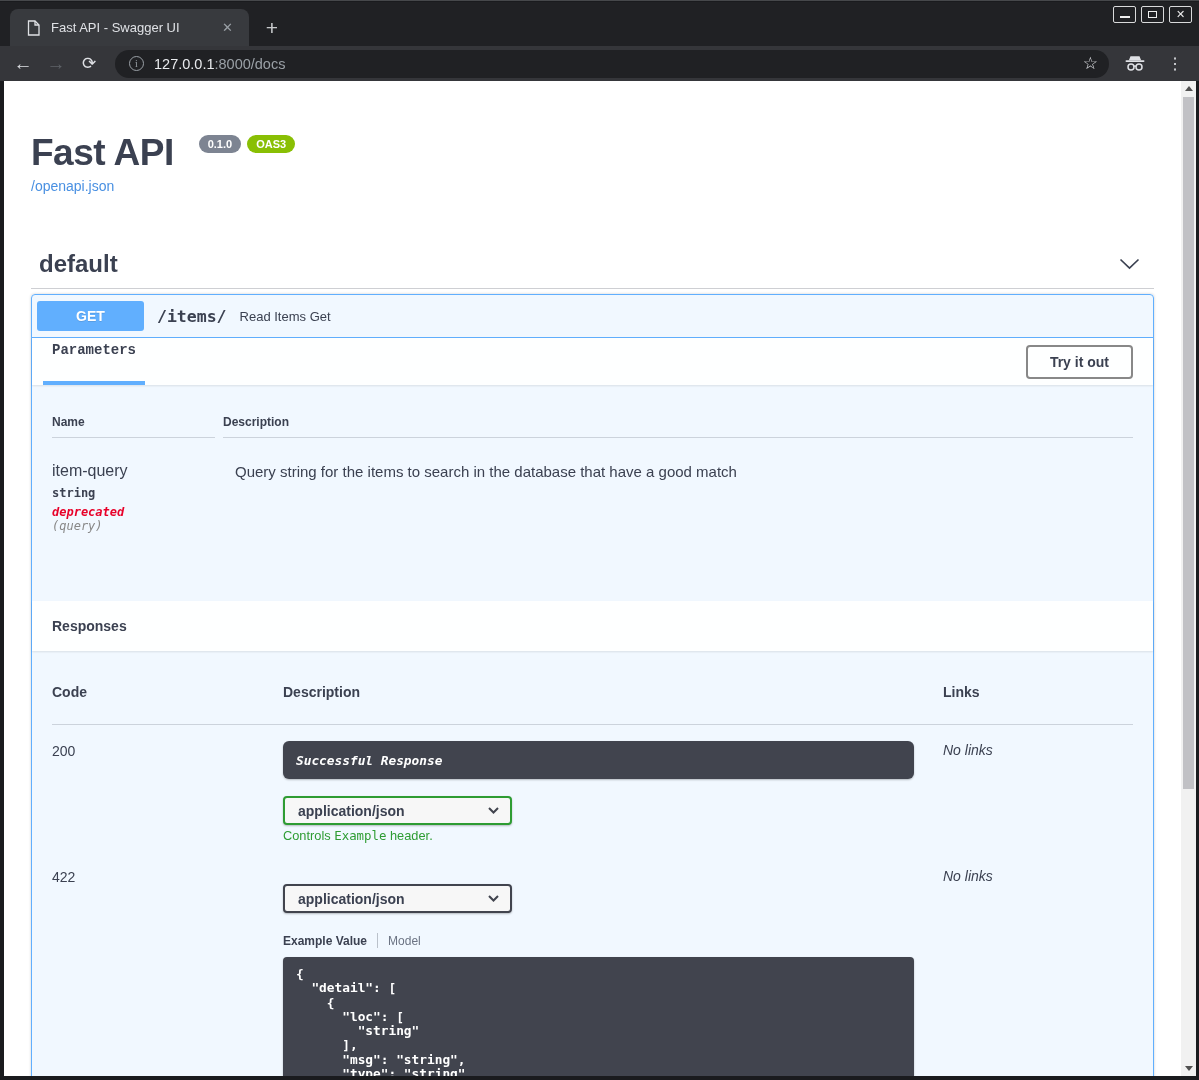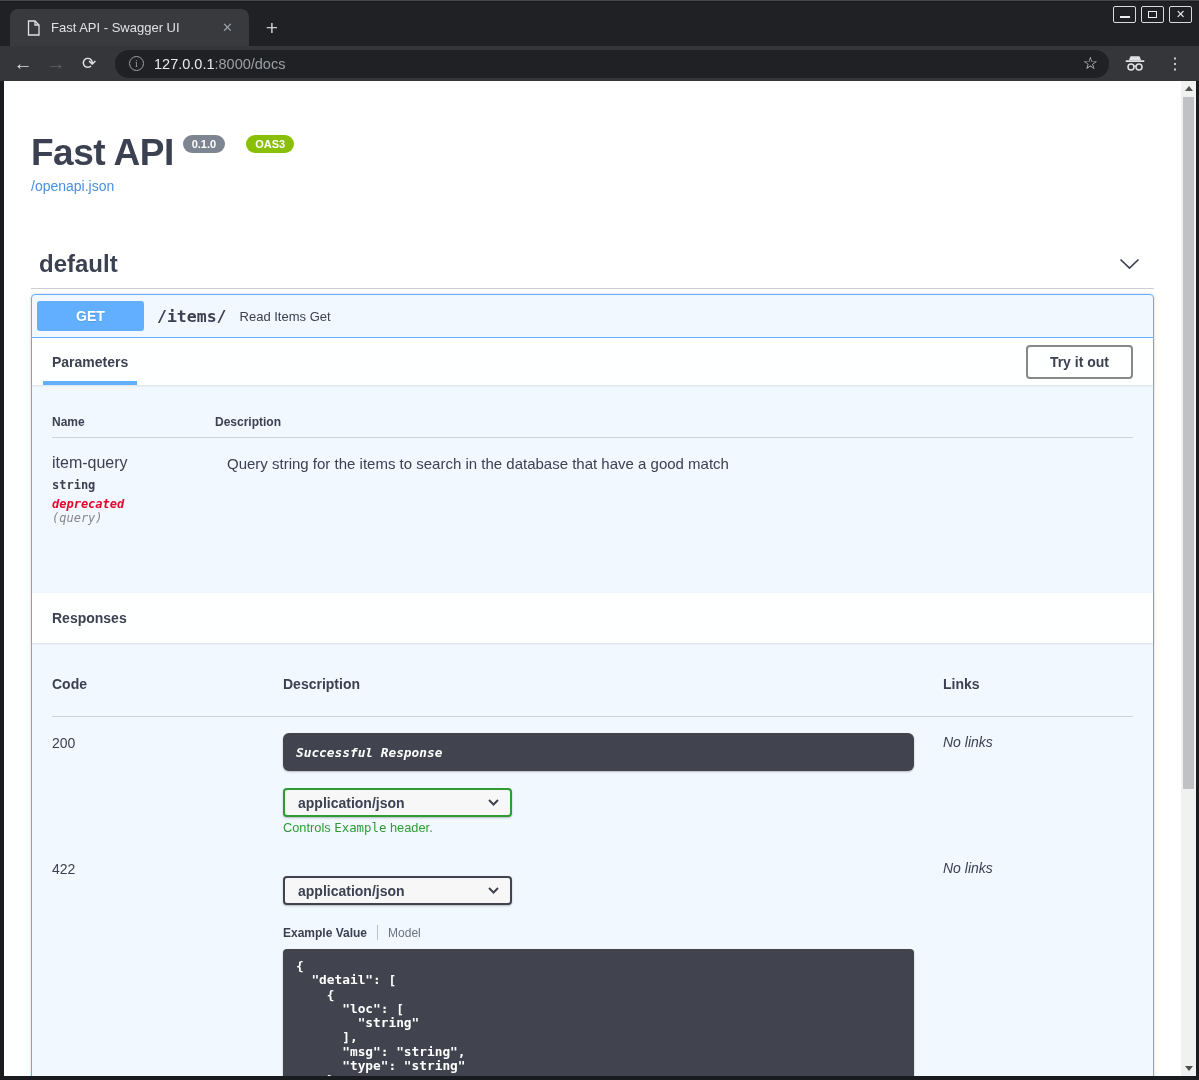--- a/index.html
+++ b/index.html
@@ -33,43 +33,43 @@
   .star { position:absolute; right:11px; color:#dfe1e5; font-size:17px; }
   .incognito { margin:0 6px; }
   .kebab { color:#dfe1e5; font-size:16px; margin-left:14px; margin-right:4px; letter-spacing:0; }
 
   
   .page { position:absolute; left:4px; top:80px; width:1177px; height:995px; background:#fff; overflow:hidden; color:#3b4151; }
   .content { padding:0 27px; }
 
   .api-head { display:flex; align-items:flex-start; margin-top:53px; }
   .api-title { font-size:37px; font-weight:700; color:#3b4151; line-height:1; letter-spacing:-0.5px; }
-  .badges { display:flex; gap:21px; margin-left:9px; margin-top:1px; }
+  .badges { display:flex; gap:6px; margin-left:25px; margin-top:1px; }
   .badge { font-size:11px; font-weight:700; color:#fff; padding:3px 9px; border-radius:9px; line-height:1.1; }
   .badge.version { background:#7d8492; }
   .badge.oas { background:#89bf04; }
   .spec-link { display:inline-block; margin-top:7px; font-size:14px; color:#4990e2; text-decoration:none; }
 
   .section-head { margin-top:55px; display:flex; align-items:center; justify-content:space-between; border-bottom:1px solid rgba(59,65,81,.25); padding-bottom:10px; cursor:pointer; }
   .section-title { font-size:24px; font-weight:600; color:#3b4151; margin-left:8px; }
   .section-chevron { margin-right:14px; display:flex; }
 
   .opblock { margin-top:5px; border:1px solid #61affe; border-radius:4px; background:rgba(97,175,254,.09); box-shadow:0 0 3px rgba(0,0,0,.19); }
   .op-summary { display:flex; align-items:center; padding:6px 5px; border-bottom:1px solid #61affe; cursor:pointer; }
   .method-badge { min-width:107px; height:30px; line-height:30px; text-align:center; background:#61affe; color:#fff; font-weight:700; font-size:14px; border-radius:3px; text-shadow:0 1px 0 rgba(0,0,0,.1); }
   .op-path { margin-left:13px; font-family:"DejaVu Sans Mono", monospace; font-size:16.5px; font-weight:600; color:#3b4151; }
   .op-desc { margin-left:13px; font-size:13px; color:#3b4151; }
 
   .tab-header { height:47px; background:rgba(255,255,255,.88); display:flex; align-items:center; justify-content:space-between; padding:0 20px 0 11px; box-shadow:0 1px 2px rgba(0,0,0,.1); }
-  .param-tab { height:100%; display:flex; align-items:center; padding:4px 9px 0 9px; border-bottom:4px solid #61affe; }
+  .param-tab { height:100%; display:flex; align-items:flex-start; padding:4px 9px 0 9px; border-bottom:4px solid #61affe;font-family:Liberation Mono, monospace; }
   .param-tab span { font-size:14px; font-weight:700; color:#3b4151; }
   .try-btn { border:2px solid #888; border-radius:4px; padding:7px 22px; font-size:14px; font-weight:600; color:#3b4151; background:transparent; cursor:pointer; }
 
   .params-section { padding:30px 20px 68px 20px; }
-  .p-grid { display:grid; grid-template-columns:163px 1fr; }
+  .p-grid { display:grid; grid-template-columns:163px 1fr;gap:8px; }
   .p-head { font-size:12px; font-weight:700; color:#3b4151; padding-bottom:8px; border-bottom:1px solid rgba(59,65,81,.2); }
   .p-cell { padding-top:16px; }
   .p-name { font-size:16px; color:#3b4151; }
   .p-type { margin-top:6px; font-family:"DejaVu Sans Mono",monospace; font-size:12px; font-weight:700; color:#3b4151; }
   .p-deprecated { margin-top:5px; font-family:"DejaVu Sans Mono",monospace; font-size:12px; font-weight:700; font-style:italic; color:#e80029; }
   .p-in { font-family:"DejaVu Sans Mono",monospace; font-size:12px; font-style:italic; color:#888; }
   .p-desc { font-size:15px; color:#3b4151; padding-top:17px;margin-left:12px; }
 
   .responses-header { height:50px; background:rgba(255,255,255,.88); display:flex; align-items:center; padding:0 20px; box-shadow:0 1px 2px rgba(0,0,0,.1); }
   .responses-title { font-size:14px; font-weight:700; color:#3b4151; }

